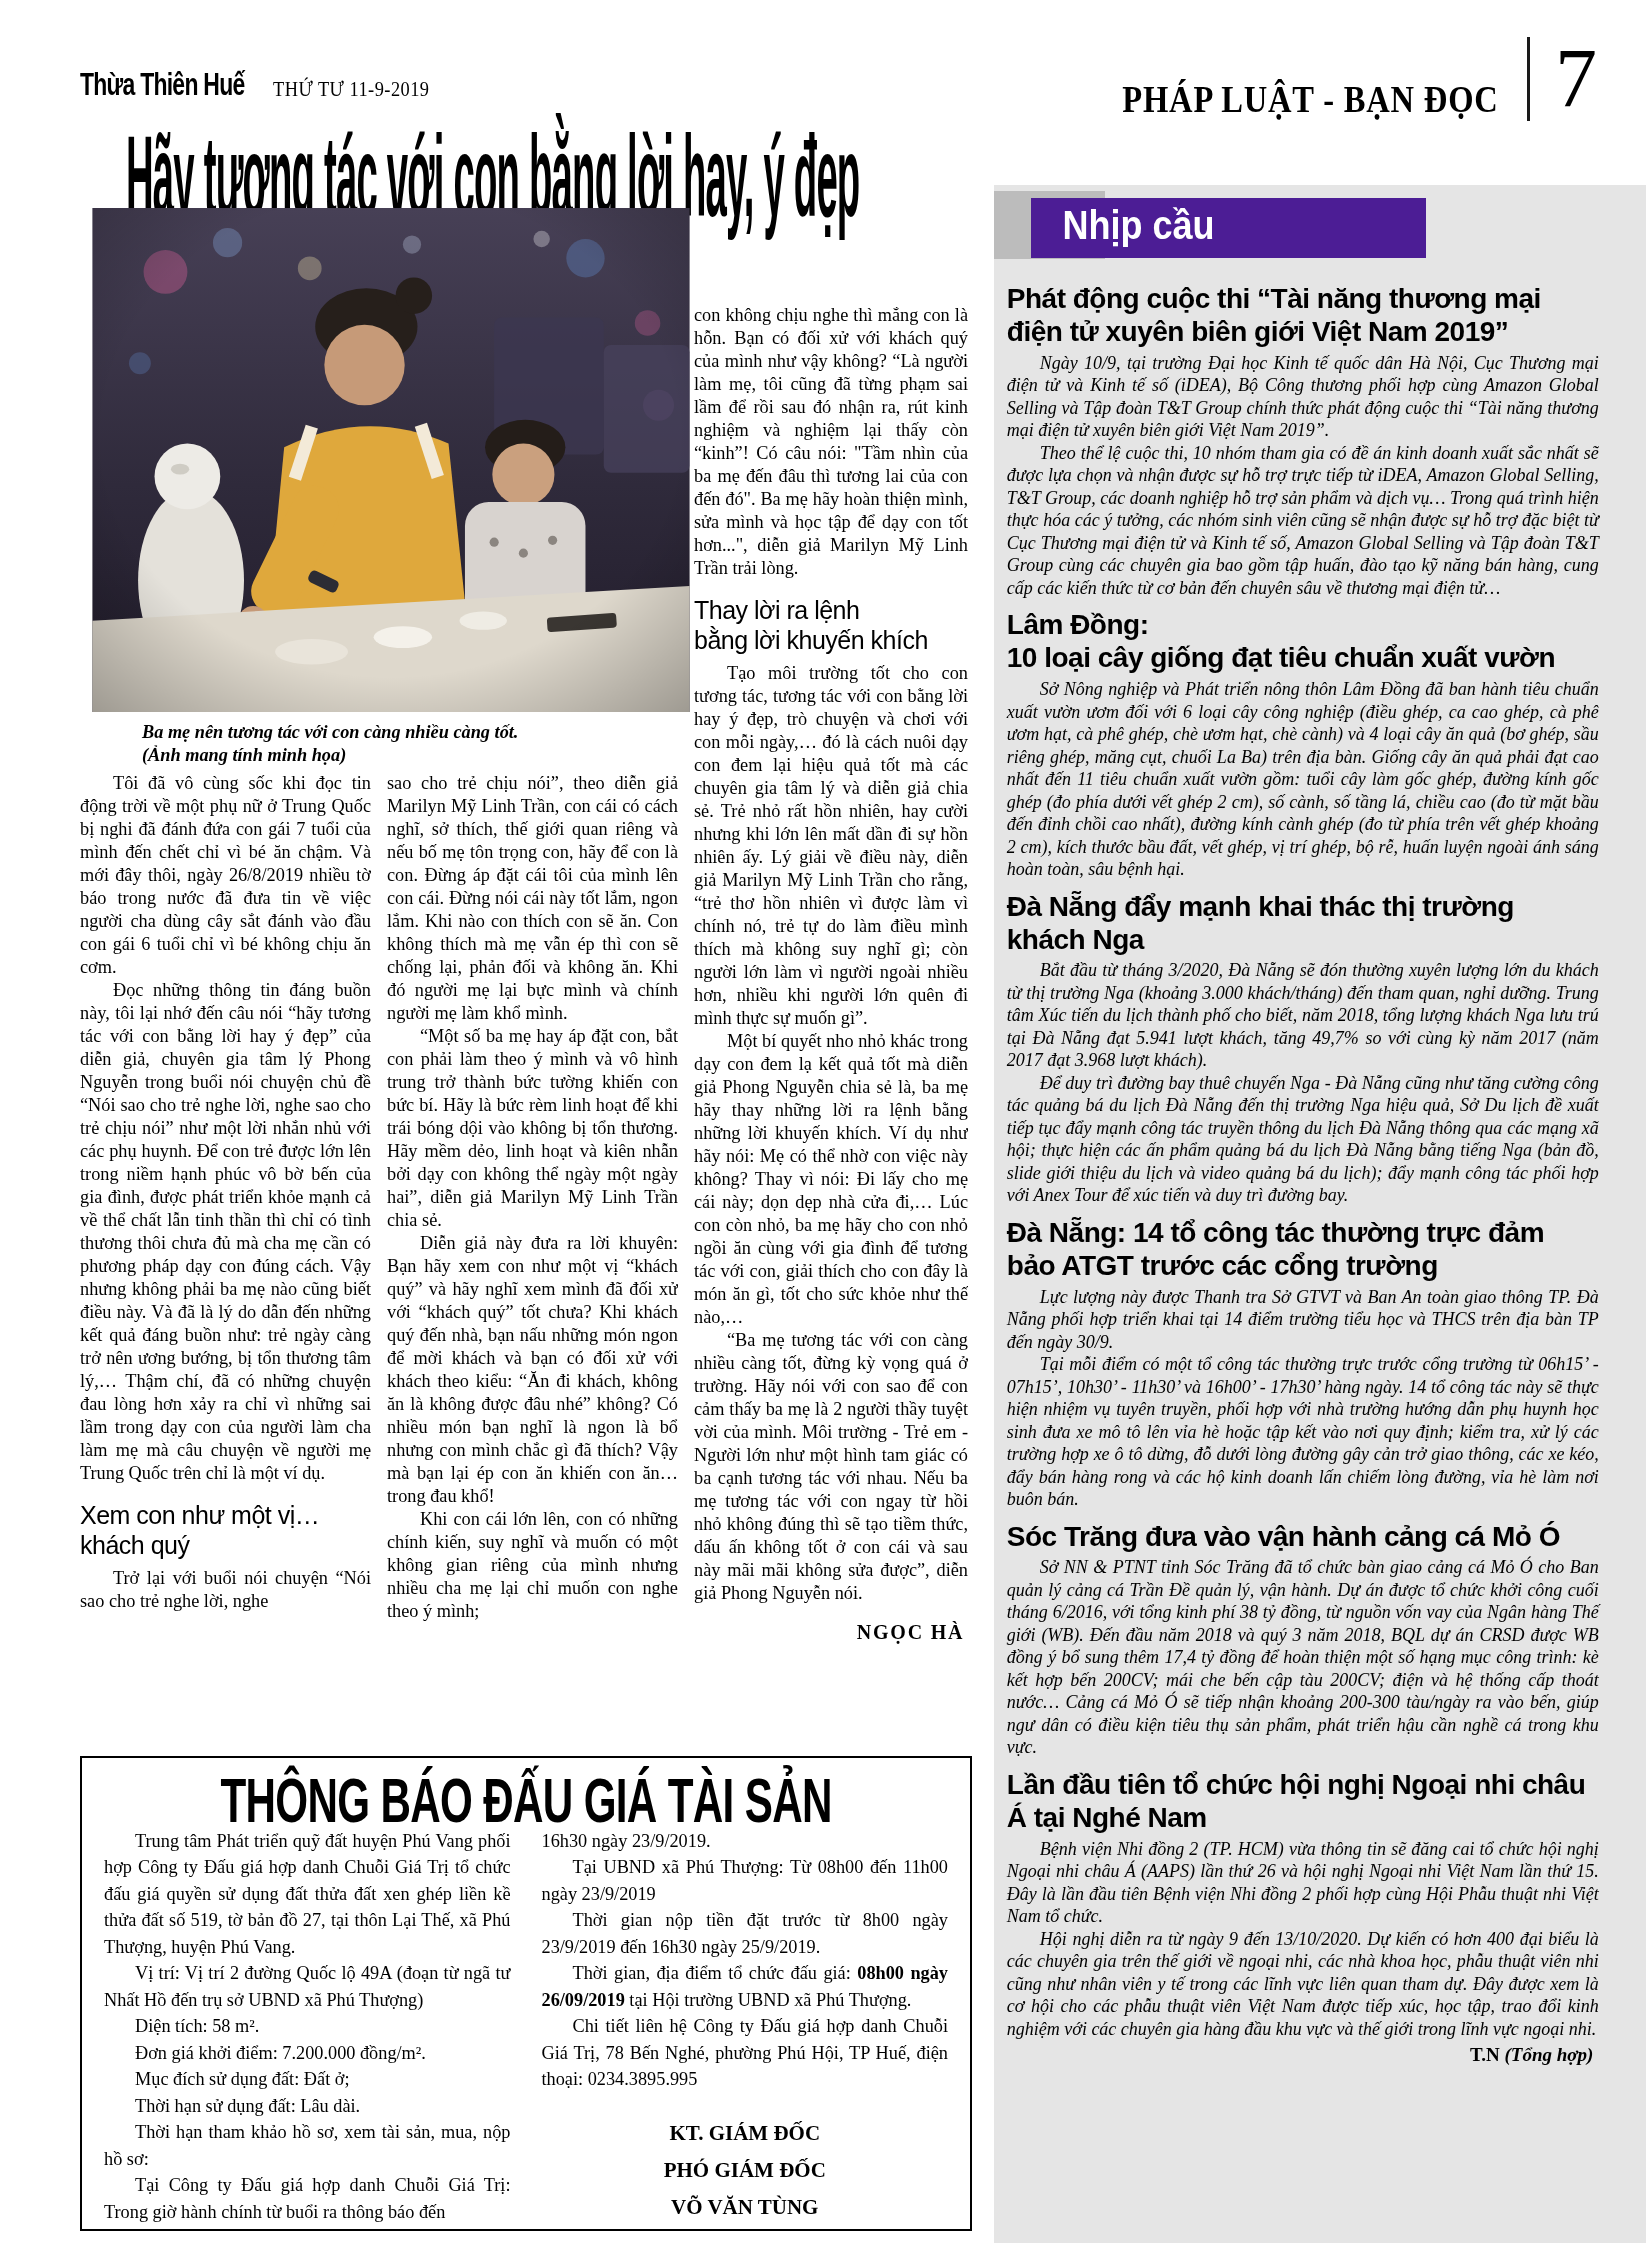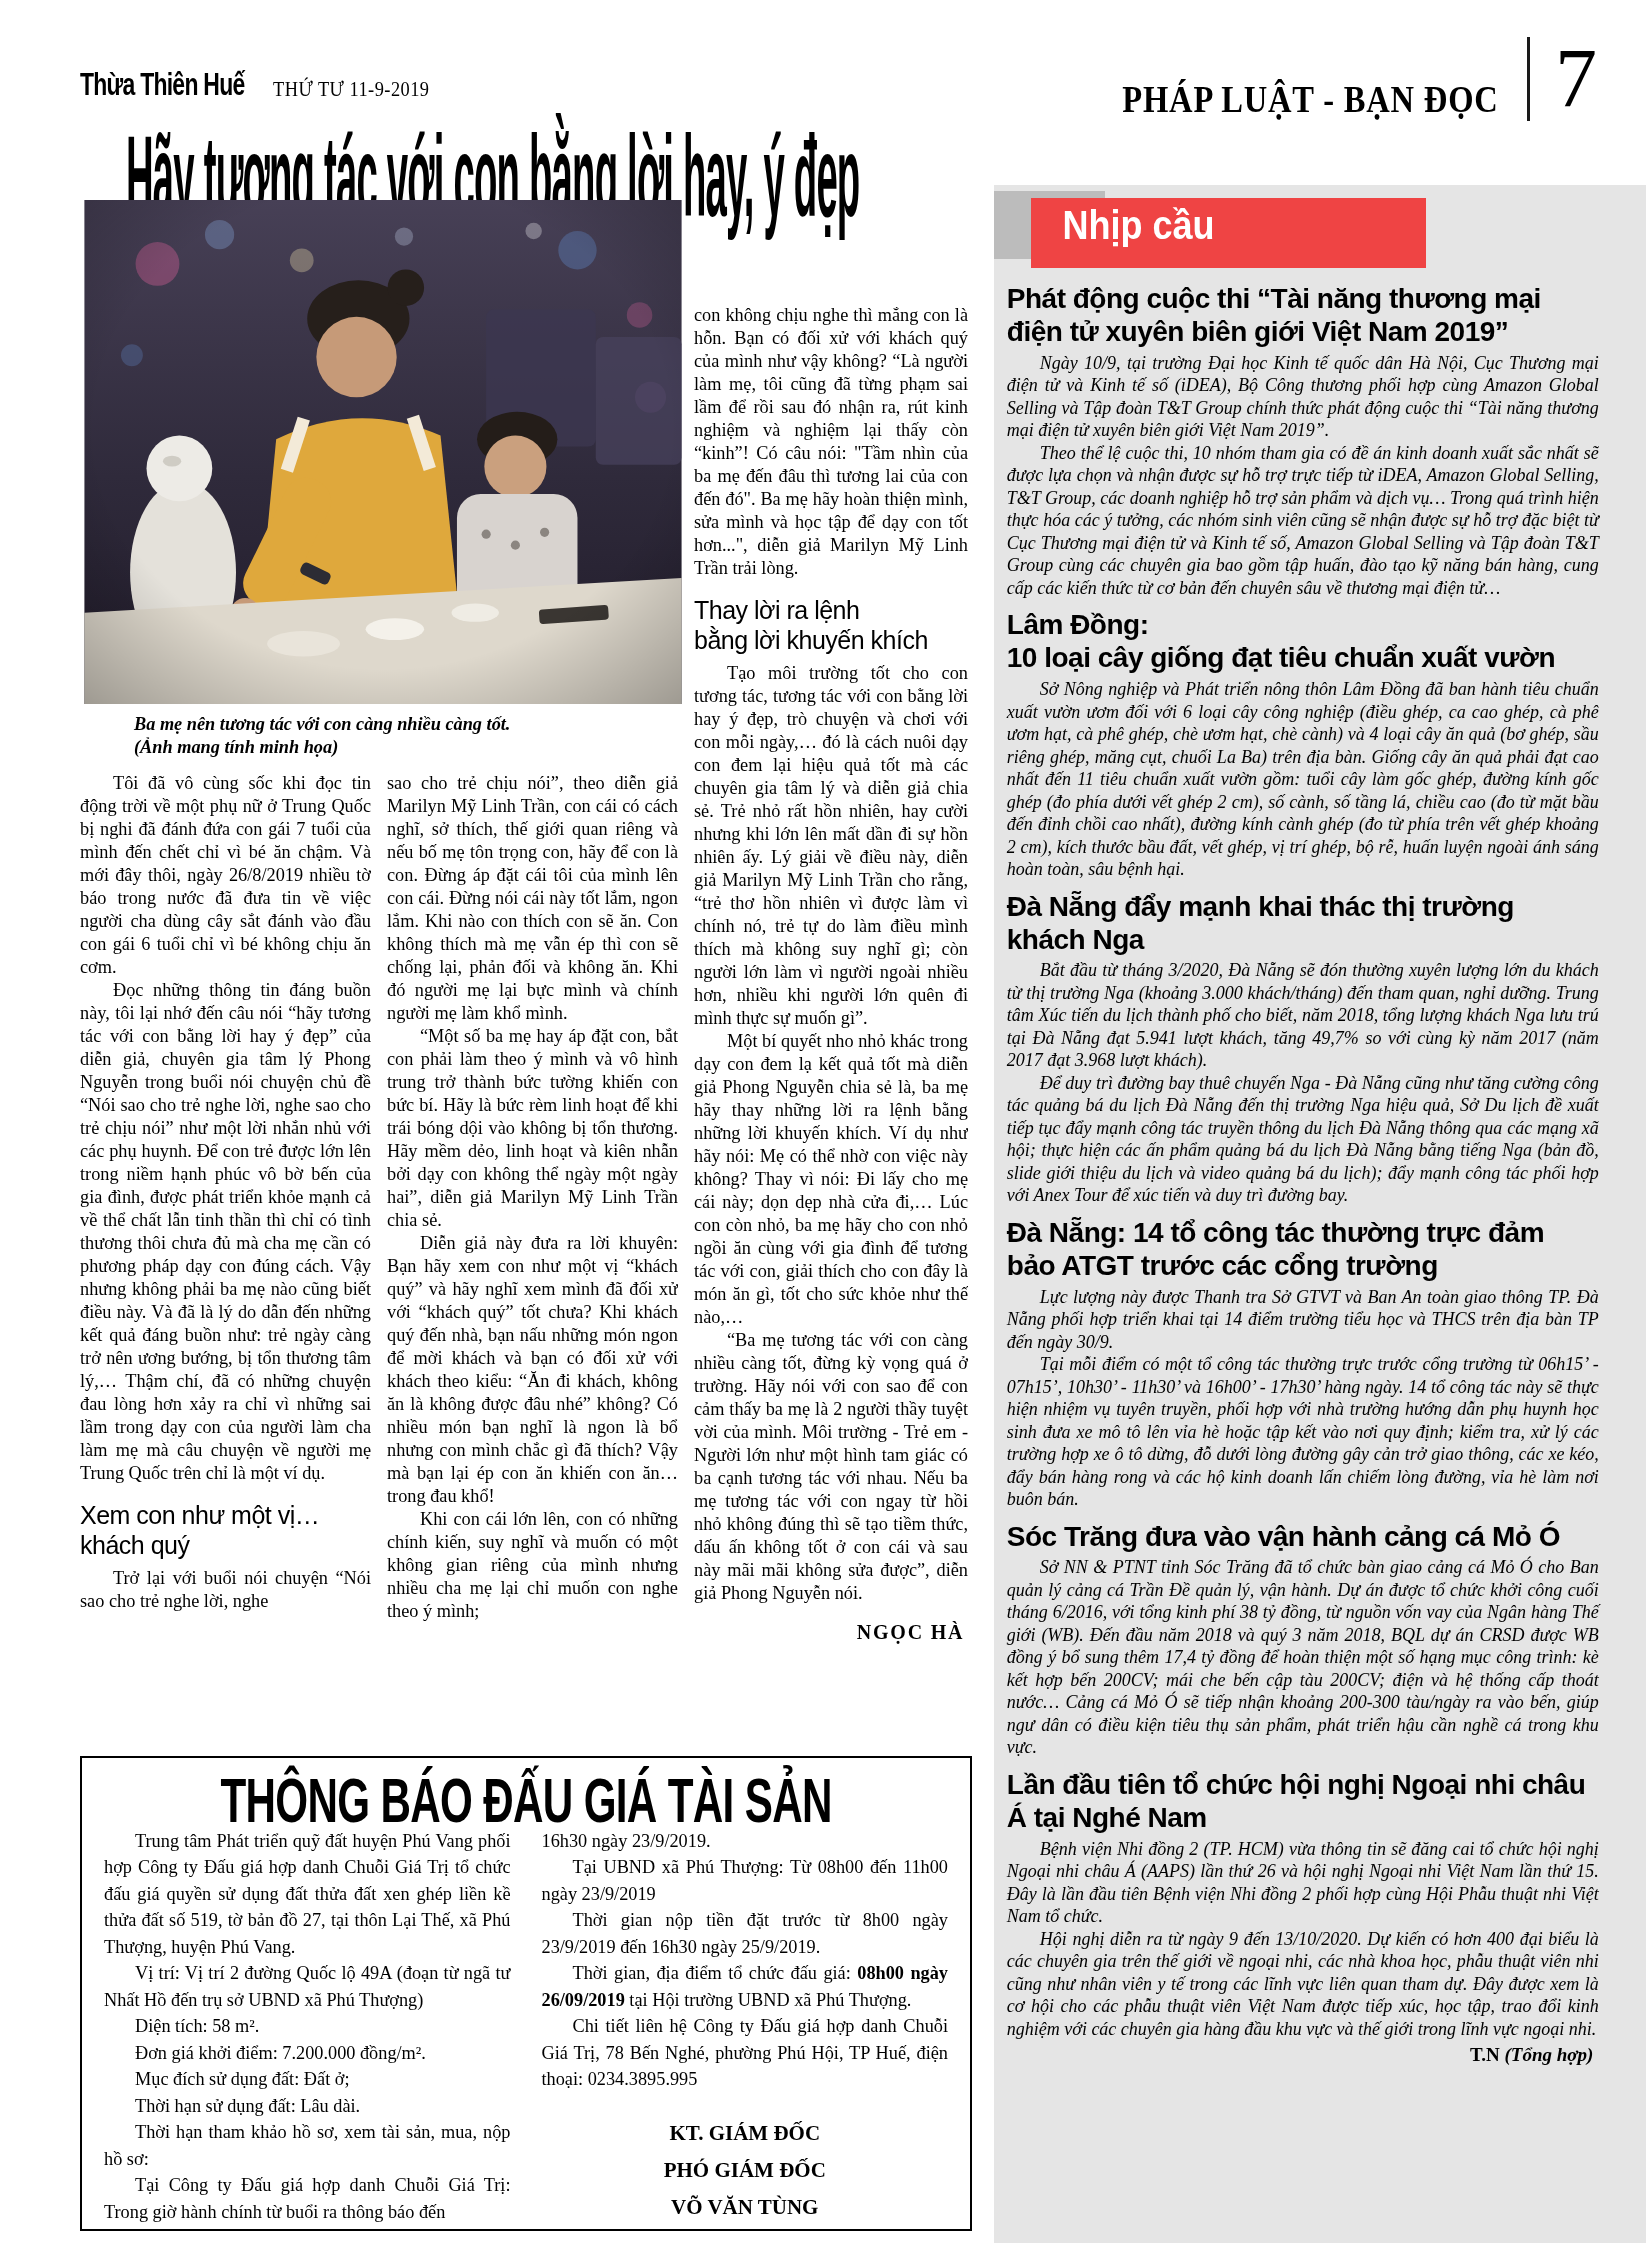--- a/index.html
+++ b/index.html
@@ -34,21 +34,21 @@
   #col3{left:694px;top:304px;width:274px;height:1398px;overflow:hidden;}
   .bp{margin:0;}
   .ind{text-indent:33px;}
   .sub{font-family:"Liberation Sans","DejaVu Sans",sans-serif;font-weight:400;font-size:25px;
        line-height:30px;letter-spacing:-0.5px;white-space:pre-line;text-align:left;margin:14.6px 0 7.3px;}
   #byline{margin-top:16.4px;text-align:right;font-weight:700;font-size:20px;letter-spacing:1.8px;padding-right:3.7px;}
 
   
   #sidebar{position:absolute;left:994px;top:185px;width:652px;height:2058px;background:#e5e5e5;overflow:hidden;}
   #nc-back{position:absolute;left:0;top:5.5px;width:111px;height:68px;background:#bcbcbc;}
-  #nc-bar{position:absolute;left:37px;top:12.8px;width:395px;height:70px;background:#ef4444;}
+  #nc-bar{position:absolute;left:37px;top:12.8px;width:395px;height:60px;background:#4c1d95;}
   #nc-title{color:#fff;font-family:"Liberation Sans","DejaVu Sans",sans-serif;font-weight:700;font-size:40px;
             line-height:55px;padding-left:35px;display:inline-block;transform:scaleX(.9);transform-origin:left center;}
   #sb-content{position:absolute;left:12.8px;top:88px;width:592px;}
   .sb-head{font-family:"Liberation Sans","DejaVu Sans",sans-serif;font-weight:700;font-size:28px;
            line-height:33px;letter-spacing:-0.5px;margin:9.1px 0 3.7px;}
   .sb-kicker{margin-bottom:0;}
   .sb-head.tight{margin-top:0;}
   .sp{margin:0;text-align:justify;font-size:18px;line-height:22.5px;font-style:italic;}
   #sb-sig{text-align:right;margin-top:3.7px;font-size:19px;padding-right:5.5px;}
   #sb-sig .nm{font-weight:700;}
@@ -76,21 +76,21 @@
     <span id="issue-date" data-interactable="false">THỨ TƯ 11-9-2019</span>
   </div>
   <div id="section-wrap" data-interactable="false">
     <span id="section-title" data-interactable="false">PHÁP LUẬT - BẠN ĐỌC</span>
     <span id="page-num-rule" data-interactable="false"></span>
     <span id="page-num" data-interactable="false">7</span>
   </div>
 
   <div id="main-headline" data-interactable="false">Hãy tương tác với con bằng lời hay, ý đẹp</div>
 
-  <figure id="photo-fig" style="margin:4px" data-interactable="false">
+  <figure id="photo-fig" style="margin:12px" data-interactable="false">
     <svg width="598" height="504" viewBox="0 0 654 552" data-interactable="false">
       <defs>
         <linearGradient id="bgph" x1="0" y1="0" x2="0" y2="1">
           <stop offset="0" stop-color="#474056"></stop>
             <stop offset=".55" stop-color="#2f2a3b"></stop>
             <stop offset="1" stop-color="#201b29"></stop>
         </linearGradient>
         <radialGradient id="vig" cx=".5" cy=".45" r=".8">
           <stop offset=".6" stop-color="rgba(0,0,0,0)"></stop>
             <stop offset="1" stop-color="rgba(0,0,0,.35)"></stop>

